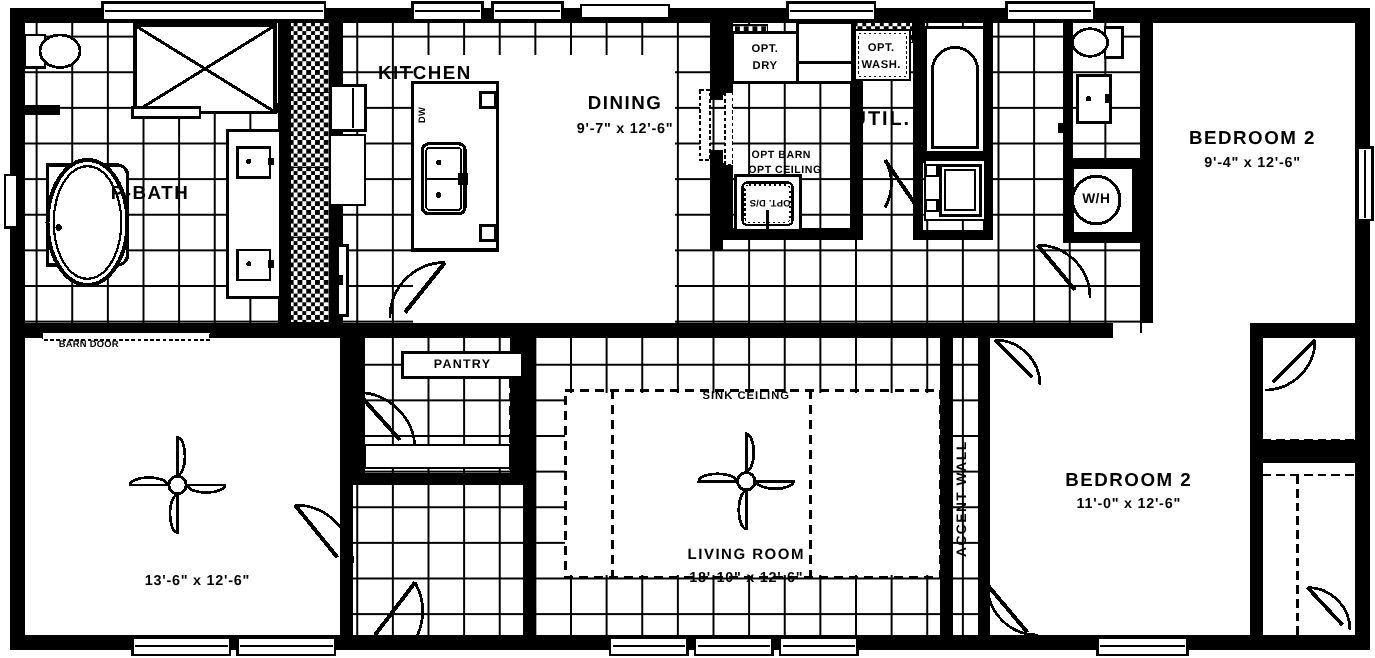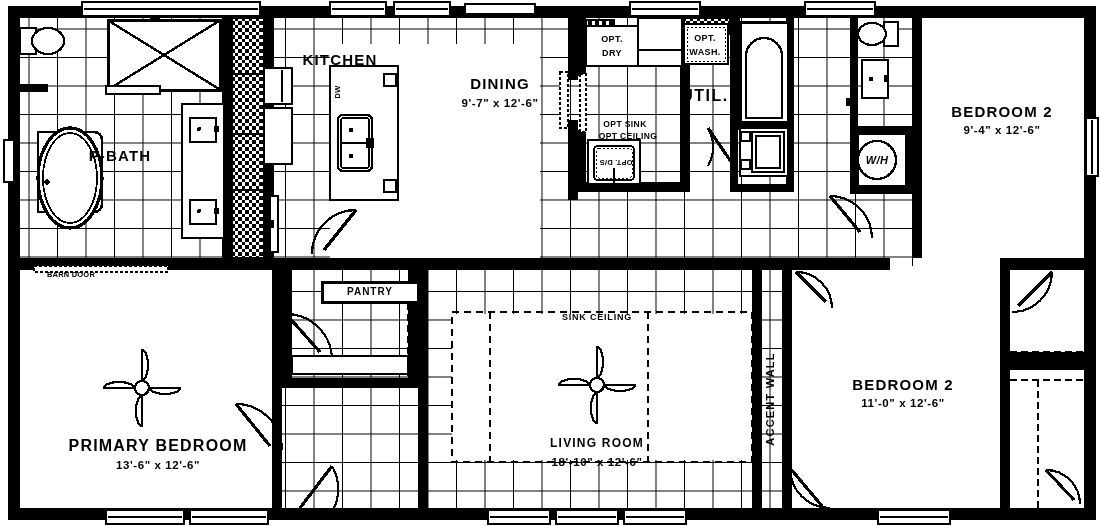--- a/index.html
+++ b/index.html
@@ -374,46 +374,45 @@
   <div class="lbl room-name ctr" style="left:340px;top:59px;">KITCHEN</div>
 
   <div class="lbl room-name ctr" style="left:500px;top:83px;">DINING</div>
   <div class="lbl room-dim ctr" style="left:500px;top:104px;">9'-7"  x   12'-6"</div>
 
   <div class="lbl small-lbl ctr" style="left:663px;top:96px;font-size:16px;letter-spacing:1.5px;margin-left:42px;">UTIL.</div>
 
   <div class="lbl room-name ctr" style="left:1002px;top:111px;">BEDROOM 2</div>
   <div class="lbl room-dim ctr" style="left:1002px;top:131px;">9'-4"  x   12'-6"</div>
 
-  <div class="lbl room-name ctr" style="left:158px;top:446px;font-size:16px;">PRIMARY BEDROOM</div>
   <div class="lbl room-dim ctr" style="left:158px;top:466px;">13'-6"  x  12'-6"</div>
 
   <div class="lbl room-name ctr" style="left:597px;top:443px;font-size:12px;">LIVING ROOM</div>
   <div class="lbl room-dim ctr" style="left:597px;top:463px;">18'-10"  x  12'-6"</div>
 
   <div class="lbl room-name ctr" style="left:903px;top:384px;text-align:right;">BEDROOM 2</div>
   <div class="lbl room-dim ctr" style="left:903px;top:404px;">11'-0"  x  12'-6"</div>
 
   <div class="lbl small-lbl ctr" style="left:612px;top:39px;">OPT.</div>
   <div class="lbl small-lbl ctr" style="left:612px;top:53px;">DRY</div>
 
   <div class="lbl small-lbl ctr" style="left:705px;top:38px;">OPT.</div>
   <div class="lbl small-lbl ctr" style="left:705px;top:52px;">WASH.</div>
 
-  <div class="lbl small-lbl ctr" style="left:625px;top:124px;font-size:8.5px;">OPT SINK</div>
+  <div class="lbl small-lbl ctr" style="left:625px;top:124px;font-size:8.5px;">OPT BARN</div>
   <div class="lbl small-lbl ctr" style="left:628px;top:136px;font-size:8.5px;">OPT CEILING</div>
   <div class="lbl tiny-lbl ctr" style="left:616px;top:162px;transform:translate(-50%,-50%) rotate(180deg);">OPT. D/S</div>
 
   <div class="lbl tiny-lbl ctr" style="left:338px;top:92px;transform:translate(-50%,-50%) rotate(-90deg);">DW</div>
 
   <div class="lbl tiny-lbl ctr" style="left:574px;top:42px;transform:translate(-50%,-50%) rotate(-90deg);letter-spacing:.5px;">BARN DOOR</div>
 
   <div class="lbl tiny-lbl ctr" style="left:71px;top:275px;">BARN  DOOR</div>
 
-  <div class="lbl small-lbl ctr" style="left:877px;top:160px;font-size:11px;font-style:italic;">W/H</div>
+  <div class="lbl small-lbl ctr" style="left:877px;top:160px;font-size:11px;">W/H</div>
 
   <div class="lbl small-lbl ctr" style="left:370px;top:292px;font-size:10px;letter-spacing:1px;">PANTRY</div>
 
   <div class="lbl tiny-lbl ctr" style="left:597px;top:317px;font-size:9px;letter-spacing:.8px;">SINK CEILING</div>
 
   <div class="lbl small-lbl ctr" style="left:770px;top:399px;font-size:11px;letter-spacing:1.2px;transform:translate(-50%,-50%) rotate(-90deg);">ACCENT WALL</div>
 
 </div>
 
 </body></html>

